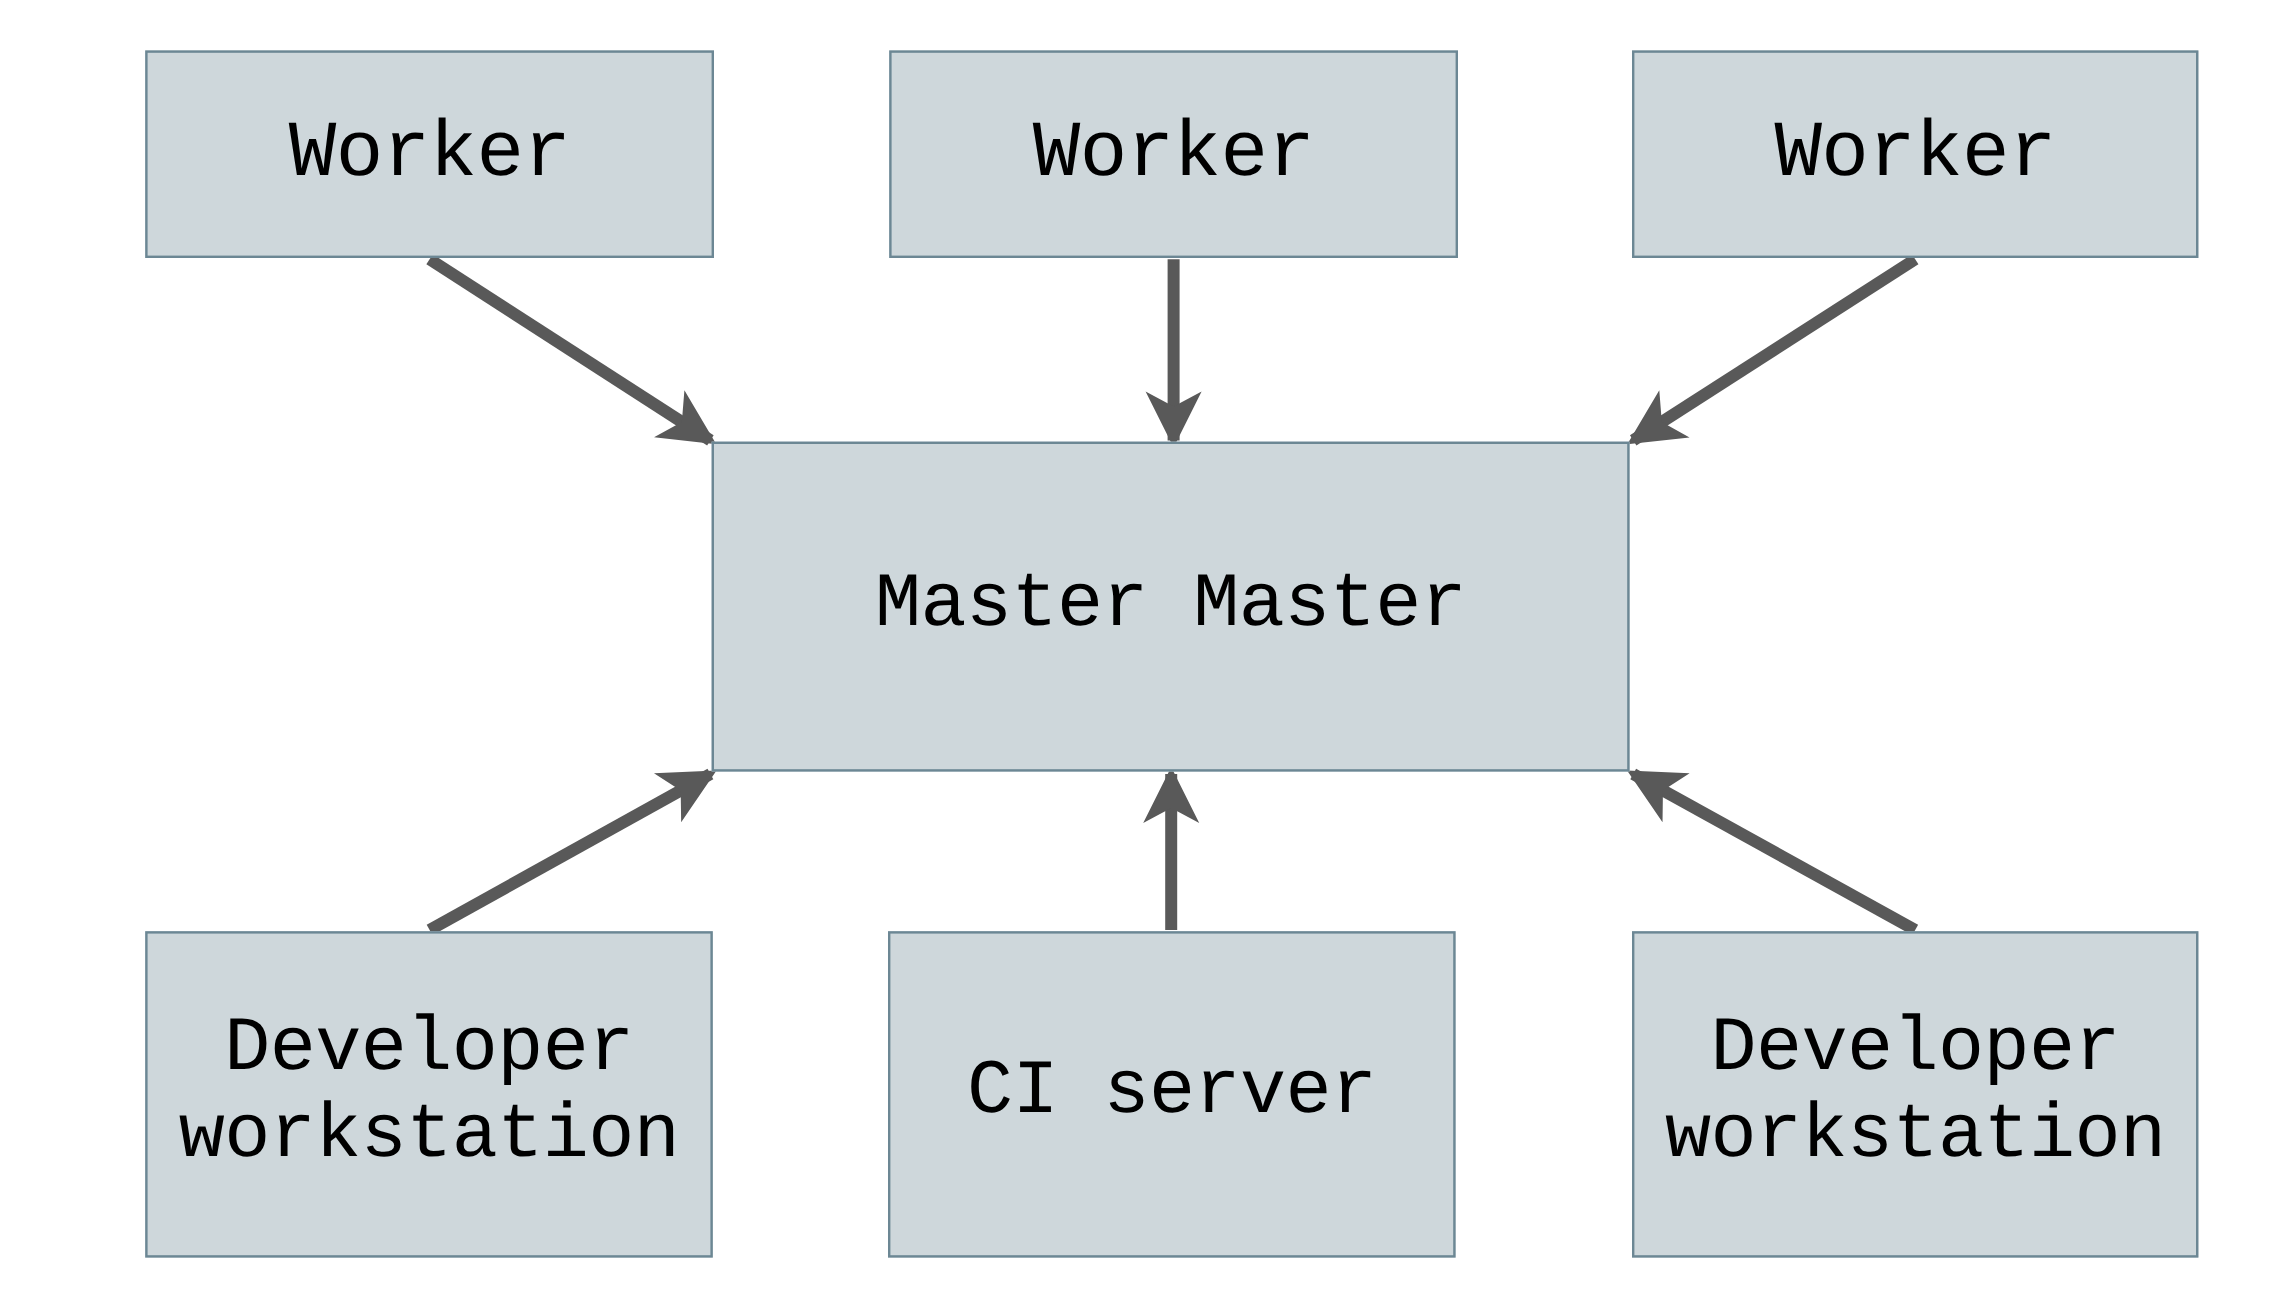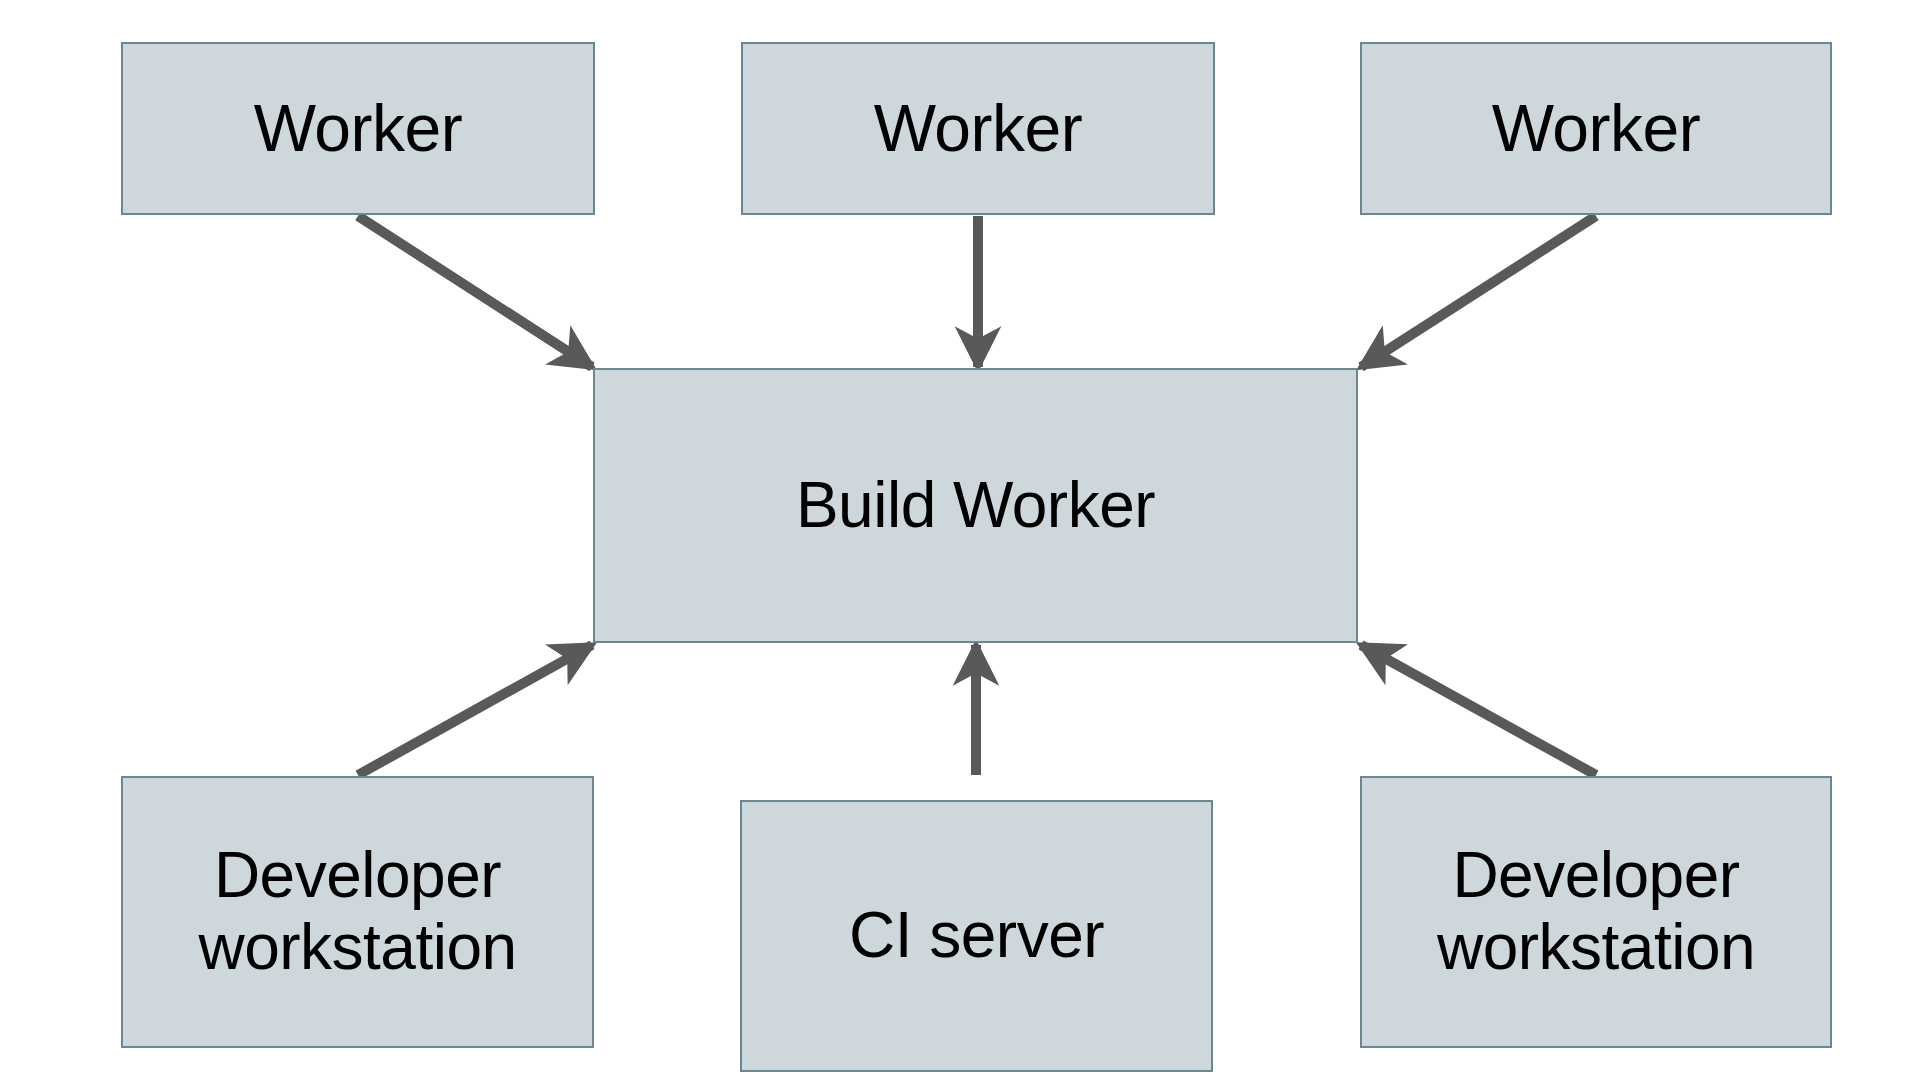--- a/index.html
+++ b/index.html
@@ -34,42 +34,42 @@
     background: #ced7db;
     border: 2px solid #6c8794;
     display: flex;
     align-items: center;
     justify-content: center;
     text-align: center;
     z-index: 2;
   }
   .node-label {
     color: #000000;
-    font-family: Liberation Sans, sans-serif;
+    font-family: Liberation Mono, monospace;
     font-weight: 400;
     line-height: 1.12;
     letter-spacing: -0.5px;
     white-space: pre-line;
   }
   .node-worker .node-label { font-size: 66px; }
   .node-master .node-label { font-size: 64px; }
   .node-ci .node-label     { font-size: 64px; }
   .node-dev .node-label    { font-size: 64px; text-align: center; }
 
   
   #node-worker-1 { left: 121px; top: 42px;  width: 474px; height: 173px; }
   #node-worker-2 { left: 741px; top: 42px;  width: 474px; height: 173px; }
   #node-worker-3 { left: 1360px; top: 42px; width: 472px; height: 173px; }
 
   
   #node-build-master { left: 593px; top: 368px; width: 765px; height: 275px; }
 
   
   #node-dev-left  { left: 121px;  top: 776px; width: 473px; height: 272px; }
-  #node-ci-server { left: 740px;  top: 800px; width: 473px; height: 272px; }
+  #node-ci-server { left: 740px;  top: 776px; width: 473px; height: 272px; }
   #node-dev-right { left: 1360px; top: 776px; width: 472px; height: 272px; }
 </style>
 </head>
 <body>
 
 <div id="diagram-canvas">
 
   <svg id="edge-layer" viewBox="0 0 1910 1090" width="1910" height="1090" xmlns="http://www.w3.org/2000/svg">
     <defs>
       <marker id="arrowbarb" viewBox="0 0 12 12" refX="10.2" refY="6" markerWidth="5.0" markerHeight="5.0" orient="auto-start-reverse" markerUnits="strokeWidth">
@@ -96,21 +96,21 @@
 
   <div class="node node-worker" id="node-worker-2">
     <span class="node-label">Worker</span>
   </div>
 
   <div class="node node-worker" id="node-worker-3">
     <span class="node-label">Worker</span>
   </div>
 
   <div class="node node-master" id="node-build-master">
-    <span class="node-label">Build Worker</span>
+    <span class="node-label">Master Master</span>
   </div>
 
   <div class="node node-dev" id="node-dev-left">
     <span class="node-label">Developer
 workstation</span>
   </div>
 
   <div class="node node-ci" id="node-ci-server">
     <span class="node-label">CI server</span>
   </div>

